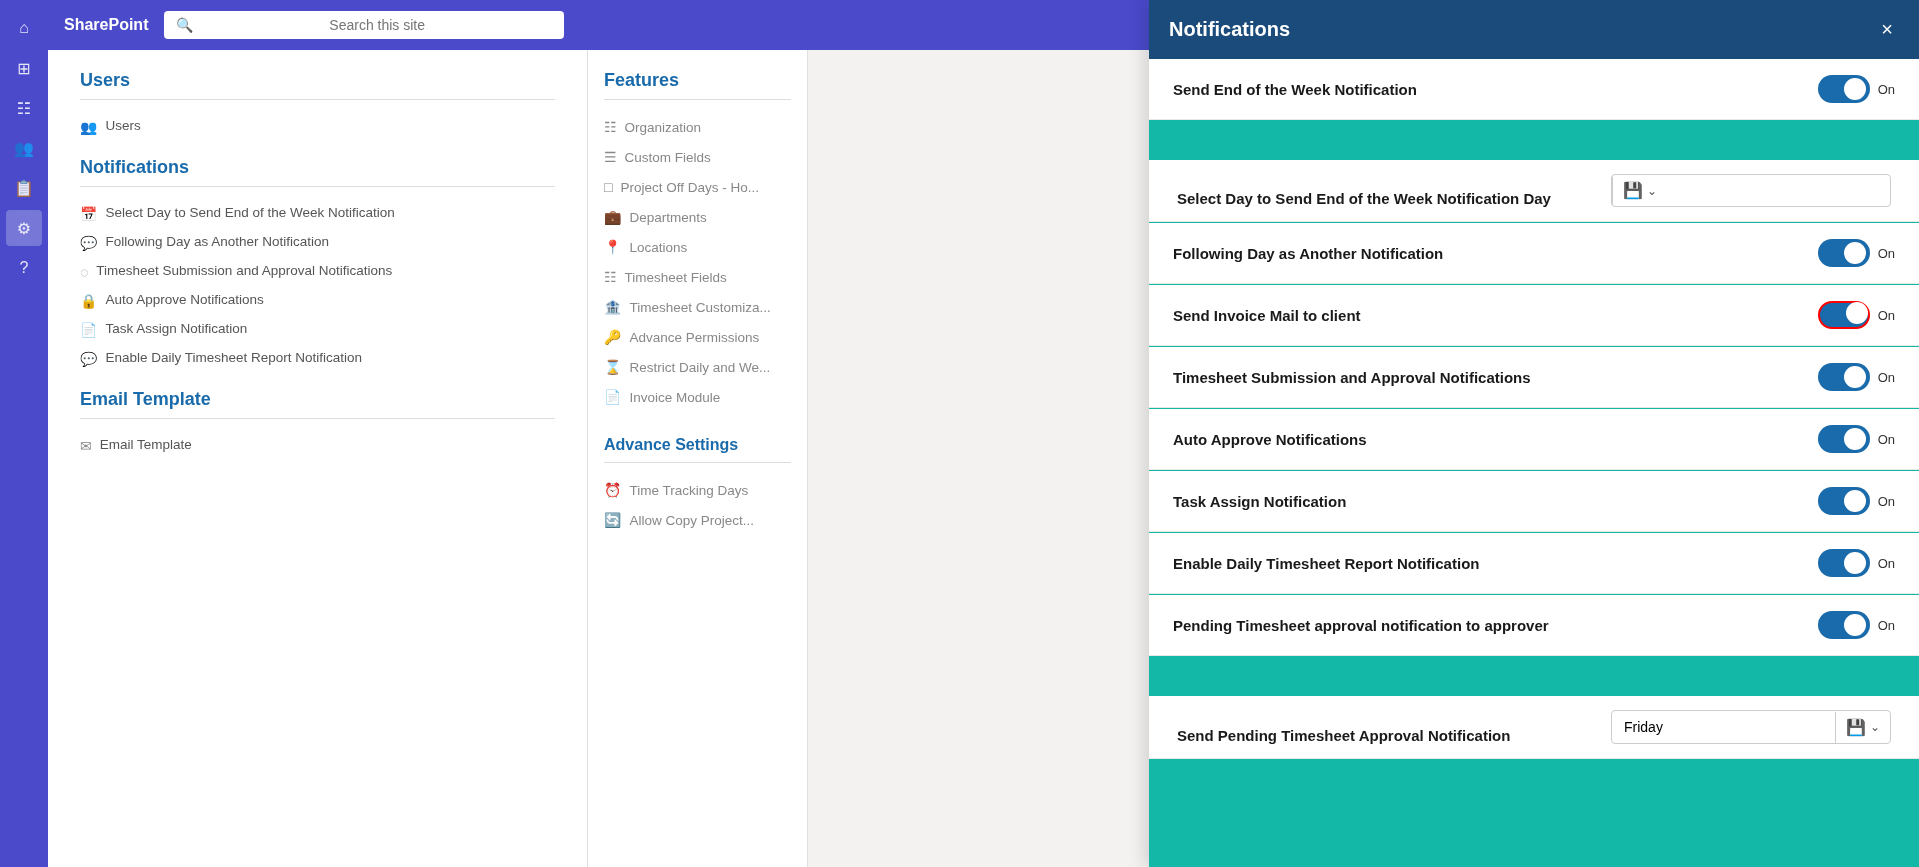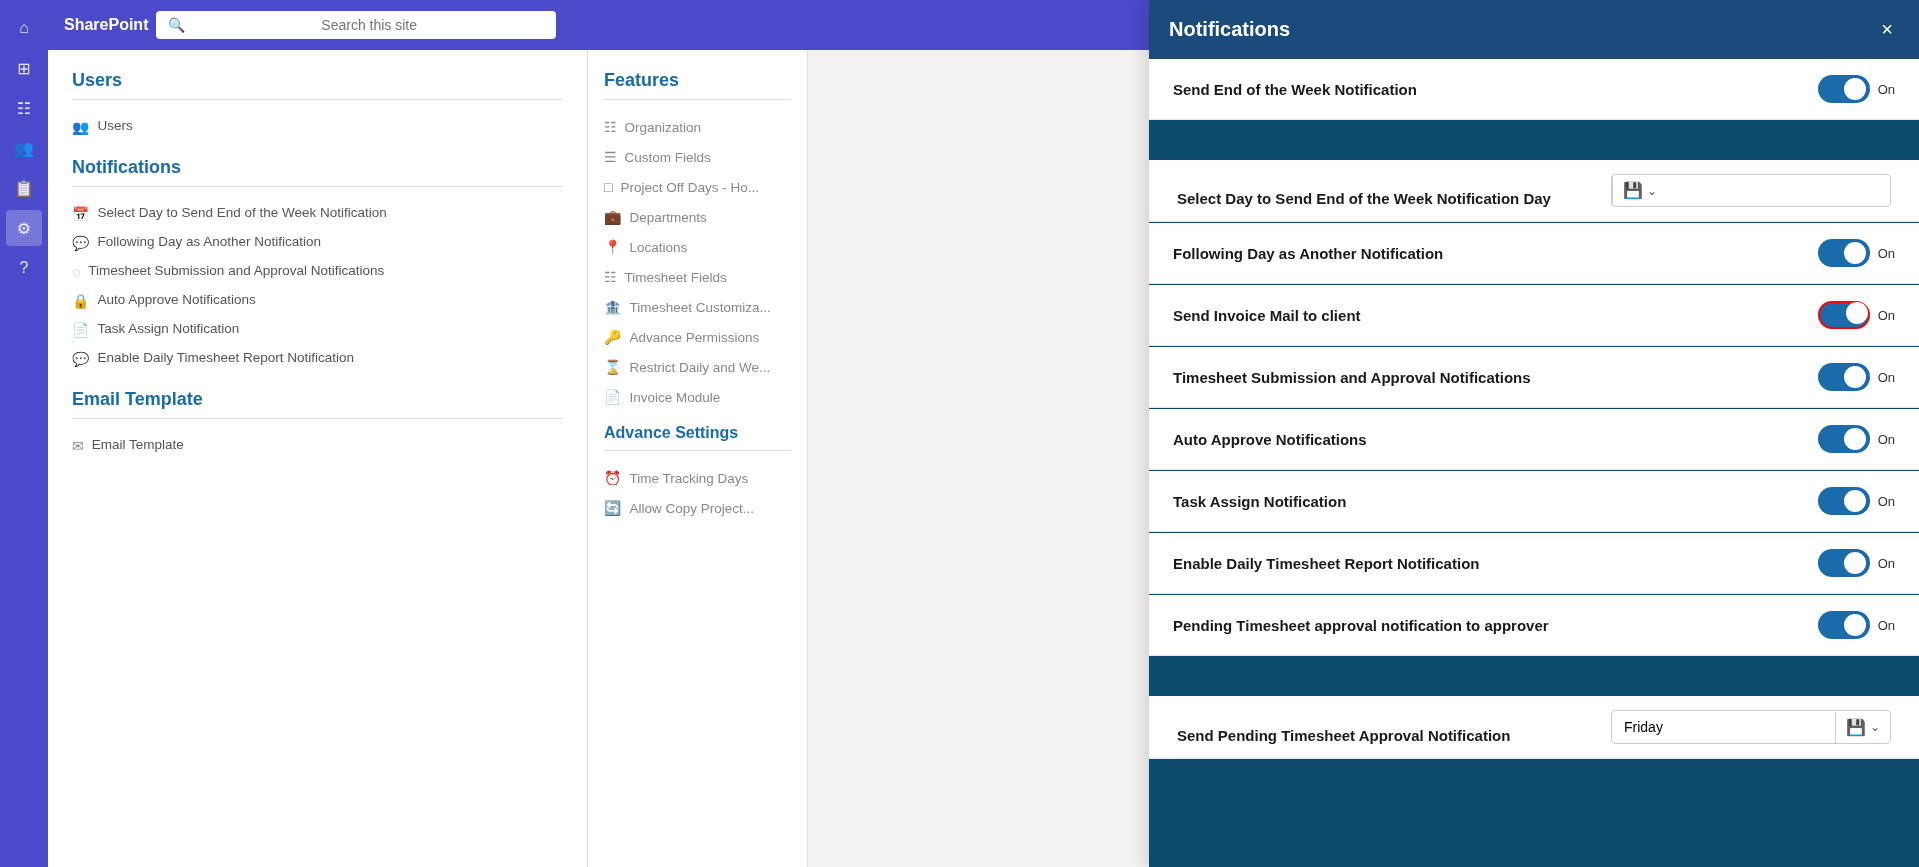--- a/index.html
+++ b/index.html
@@ -34,21 +34,21 @@
       overflow: hidden;
     }
 
     
     .top-bar {
       background: #4a4acb;
       height: 50px;
       display: flex;
       align-items: center;
       padding: 15px 16px;
-      gap: 8px;
+      gap: 16px;
     }
     .top-bar-logo {
       color: white;
       font-size: 16px;
       font-weight: 600;
       white-space: nowrap;
     }
     .search-box {
       display: flex;
       align-items: center;
@@ -74,21 +74,21 @@
       display: flex;
       flex: 1;
       overflow: hidden;
     }
 
     
     .sidebar {
       width: 540px;
       background: white;
       overflow-y: auto;
-      padding: 20px 24px;
+      padding: 20px 32px;
       border-right: 1px solid #e0e0e0;
       display: flex;
       gap: 40px;
     }
 
     .sidebar-col { flex: 1; }
 
     .sidebar-section-title {
       color: #1a6bab;
       font-size: 18px;
@@ -132,21 +132,21 @@
       color: #888;
       font-size: 13.5px;
       cursor: pointer;
     }
     .features-item-icon { font-size: 14px; flex-shrink: 0; }
 
     .features-section-title {
       color: #1a6bab;
       font-size: 16px;
       font-weight: 600;
-      margin-top: 12px;
+      margin-top: 24px;
       margin-bottom: 8px;
     }
 
     
     .notifications-panel {
       position: absolute;
       right: 0;
       top: 0;
       width: 770px;
       height: 867px;
@@ -172,21 +172,21 @@
       border: none;
       color: white;
       font-size: 20px;
       cursor: pointer;
       padding: 2px 6px;
     }
 
     .panel-body {
       flex: 1;
       overflow-y: auto;
-      background: #0c4a6e;
+      background: #14b8a6;
     }
 
     .notification-row {
       display: flex;
       align-items: center;
       justify-content: space-between;
       padding: 16px 24px;
       border-bottom: 1px solid #e8e8e8;
       background: white;
       margin-bottom: 1px;

